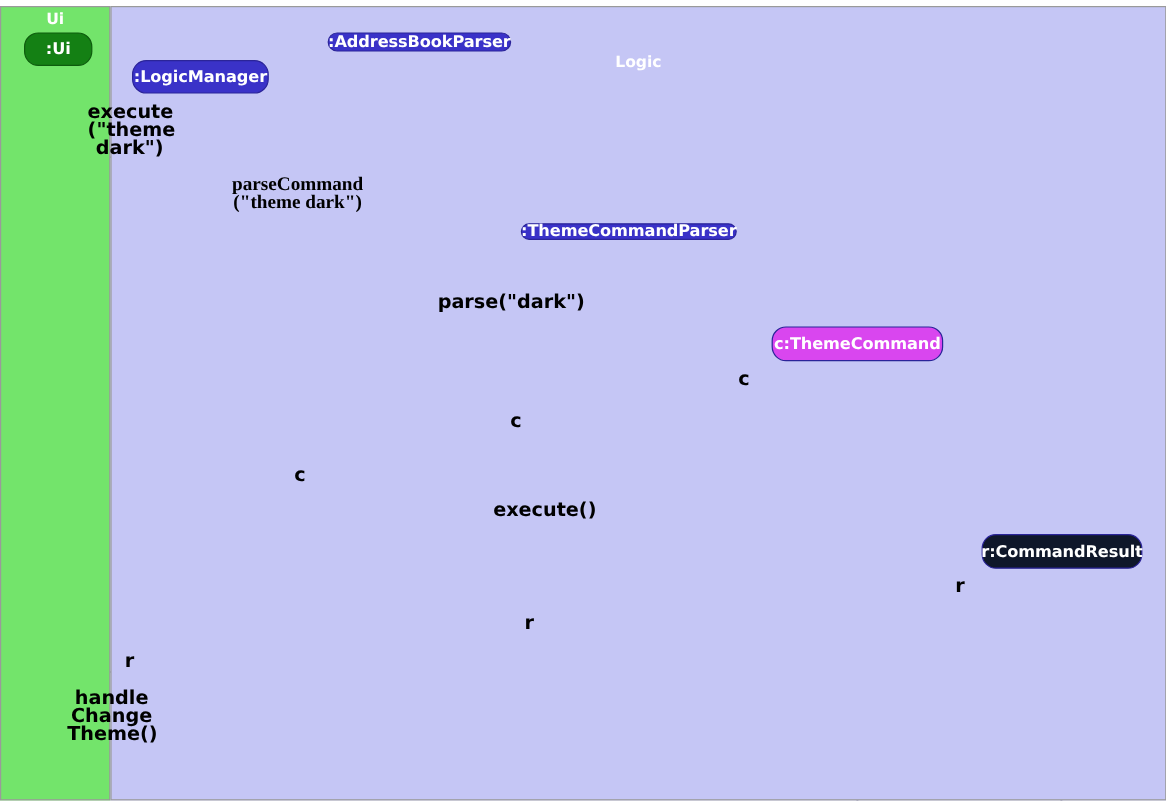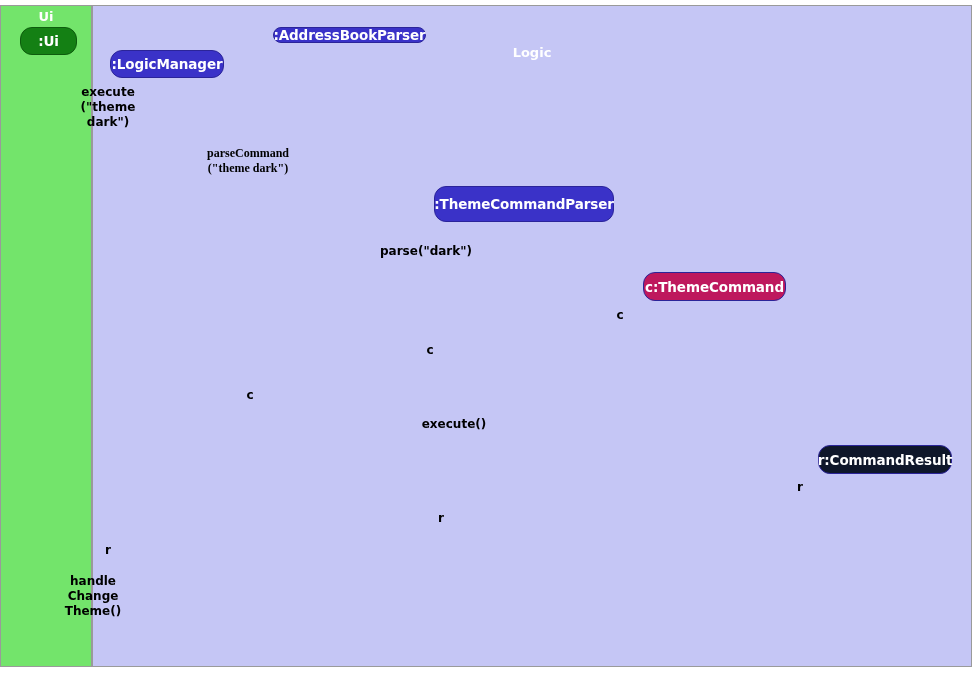--- a/index.html
+++ b/index.html
@@ -30,21 +30,21 @@
     font-weight: bold;
     font-size: 13.5px;
     font-family: "DejaVu Sans", sans-serif;
     letter-spacing: -0.1px;
     white-space: nowrap;
     z-index: 6;
   }
   .msg-label {
     position: absolute;
     color: #000000;
-    font-size: 12px;
+    font-size: 16px;
     font-weight: bold;
     font-family: "DejaVu Sans", sans-serif;
     text-align: center;
     line-height: 15px;
     white-space: pre-line;
     z-index: 5;
   }
   .frame-title {
     position: absolute;
     color: #ffffff;
@@ -124,24 +124,24 @@
   <div id="boxes-layer">
       <div class="participant-box" style="left: 20px; top: 27px; width: 57px; height: 28px; background: rgb(20, 128, 20); border: 1.5px solid rgb(13, 92, 13);">
         <span>:Ui</span>
       </div>
       <div class="participant-box" style="left: 110px; top: 27px; width: 114px; height: 28px; background: rgb(58, 50, 200); border: 1.5px solid rgb(43, 36, 153); margin-top: 23px;">
         <span>:LogicManager</span>
       </div>
       <div class="participant-box" style="left: 253px; top: 27px; width: 153px; height: 16px; background: rgb(58, 50, 200); border: 1.5px solid rgb(43, 36, 153); margin-left: 20px;">
         <span>:AddressBookParser</span>
       </div>
-      <div class="participant-box" style="left: 434px; top: 186px; width: 180px; height: 36px; background: rgb(58, 50, 200); border: 1.5px solid rgb(43, 36, 153);">
+      <div class="participant-box" style="left: 434px; top: 186px; width: 180px; height: 14px; background: rgb(58, 50, 200); border: 1.5px solid rgb(43, 36, 153);">
         <span>:ThemeCommandParser</span>
       </div>
-      <div class="participant-box" style="left: 643px; top: 272px; width: 143px; height: 29px; background: #be185d; border: 1.5px solid rgb(43, 36, 153);">
+      <div class="participant-box" style="left: 643px; top: 272px; width: 143px; height: 29px; background: #d946ef; border: 1.5px solid rgb(43, 36, 153);">
         <span>c:ThemeCommand</span>
       </div>
       <div class="participant-box" style="left: 818px; top: 445px; width: 134px; height: 29px; background: #0f172a; border: 1.5px solid rgb(43, 36, 153);">
         <span>r:CommandResult</span>
       </div>
     </div>
   <div id="labels-layer">
       <div class="msg-label" style="left: 73px; top: 85px; width: 70px;">execute
 ("theme
 dark")</div>

